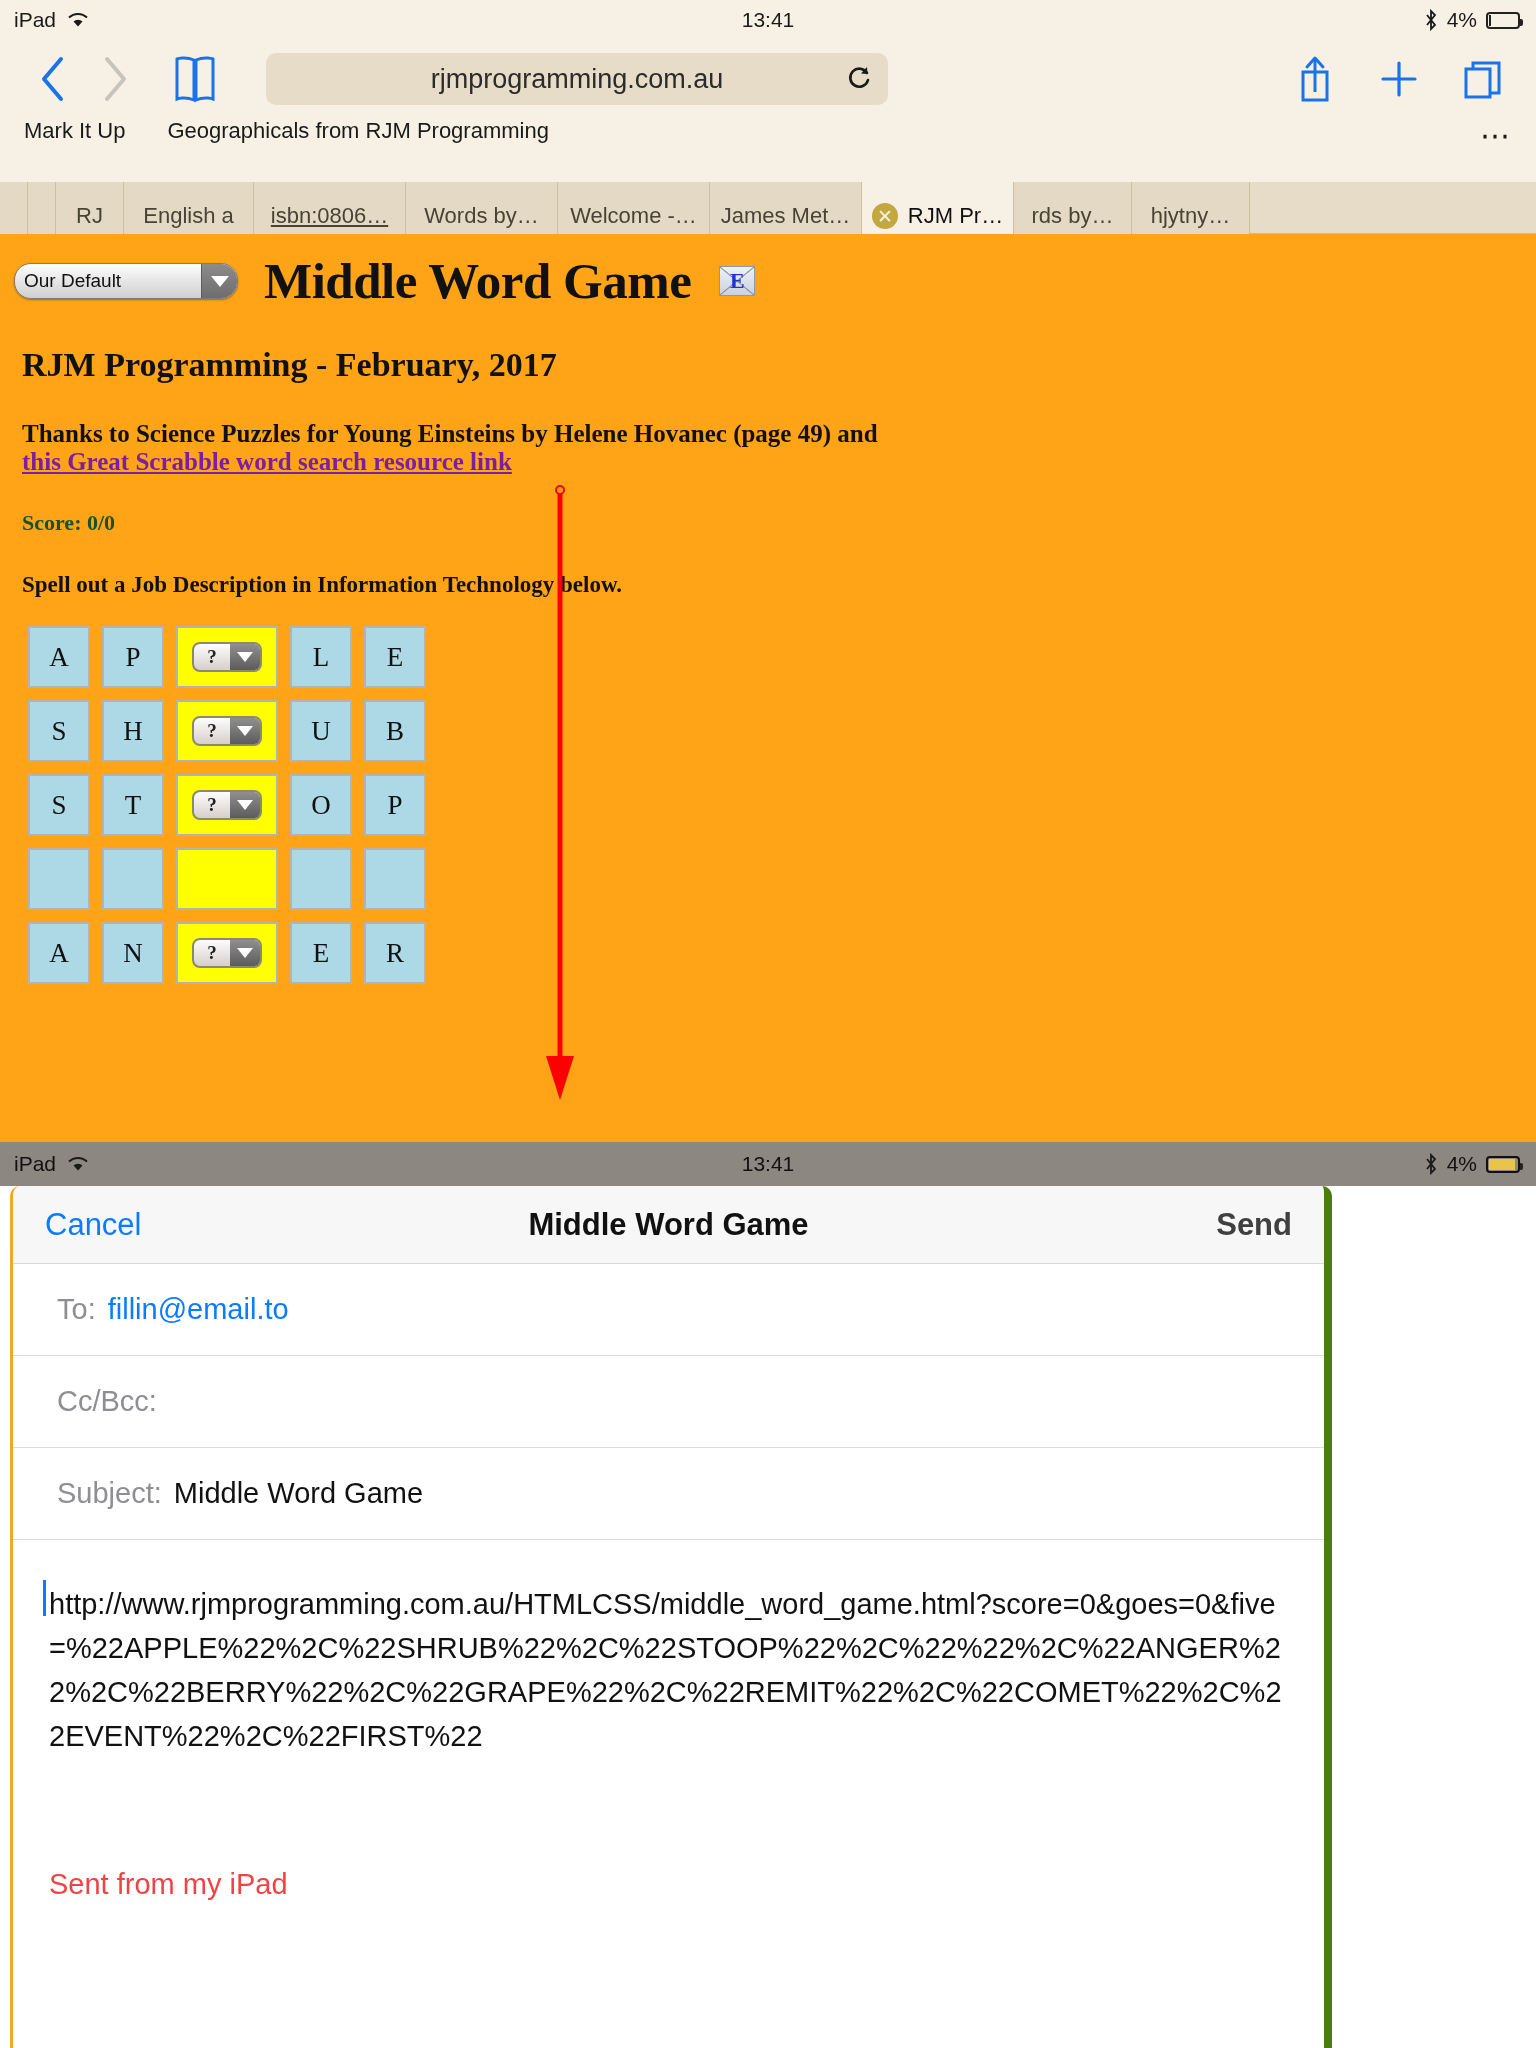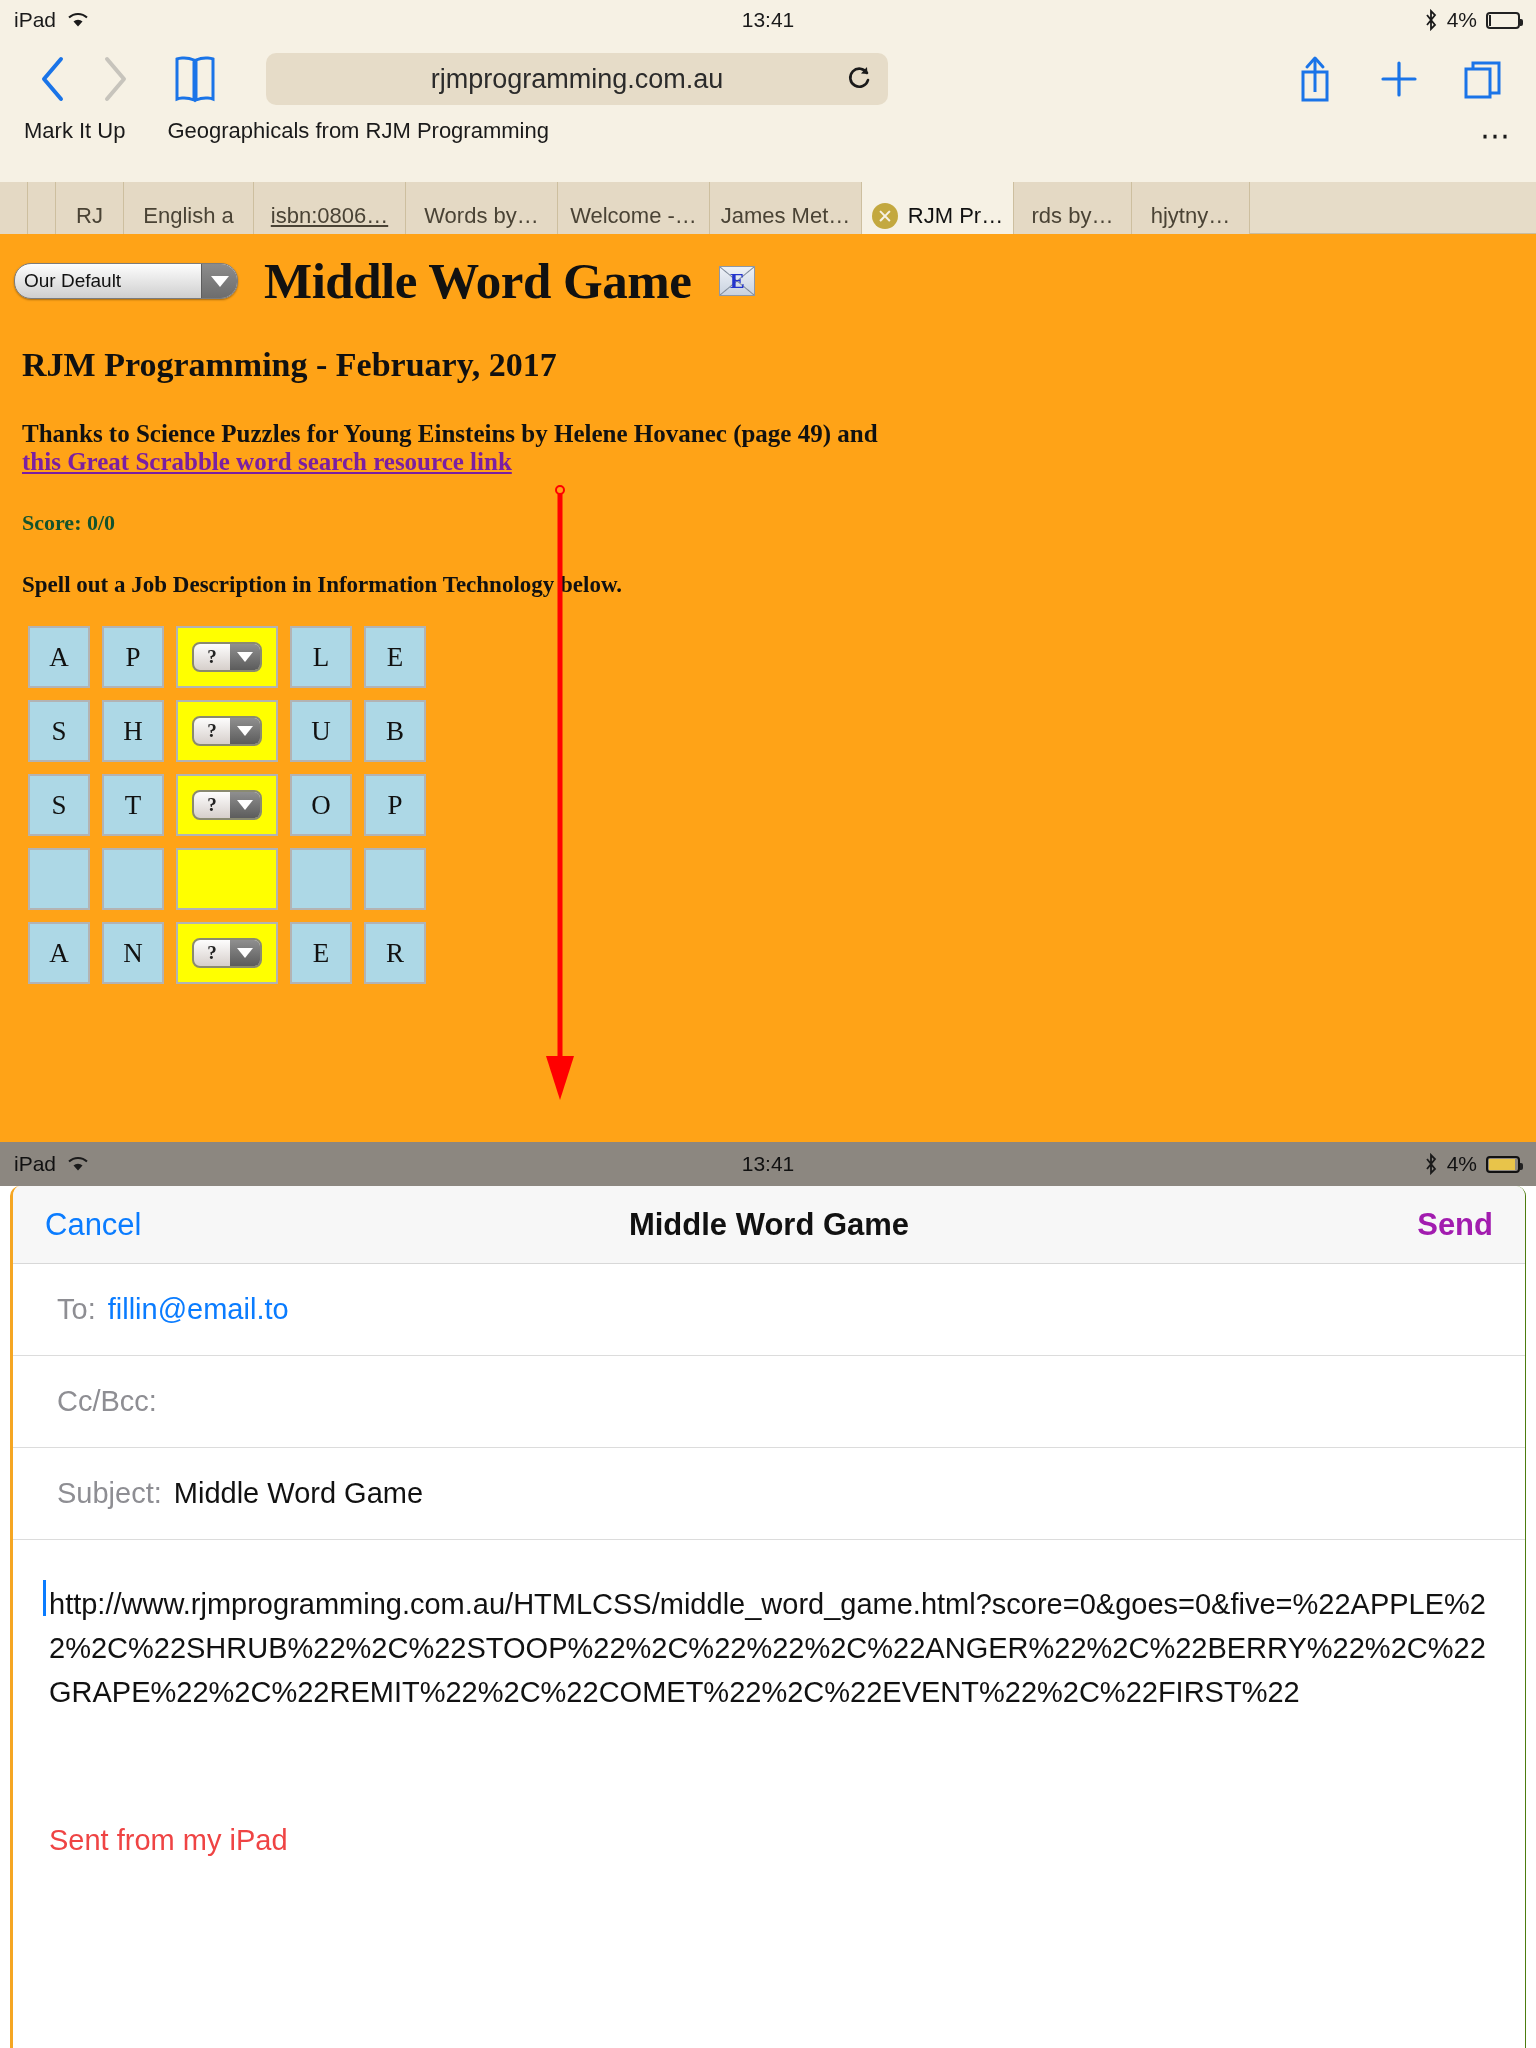--- a/index.html
+++ b/index.html
@@ -234,38 +234,38 @@
     display: flex; align-items: center; position: relative;
     font-size: 21px; color: #111;
   }
   .mail-status .sb-center { color: #111; }
   .mail-status .battery { border-color: #111; }
   .mail-status .battery .bat-fill {
     position: absolute; left: 1px; top: 1px; bottom: 1px; width: 26px;
     background: #e8c44a;
   }
   .mail-body-wrap {
-    position: absolute; left: 10px; top: 44px; width: 1516px; bottom: 0;
+    position: absolute; left: 10px; top: 44px; width: 1322px; bottom: 0;
     background: #ffffff;
     border-left: 3px solid #F5A623;
-    border-right: 1px solid #4d7c0f;
+    border-right: 8px solid #4d7c0f;
     border-radius: 10px 10px 0 0;
     overflow: hidden;
   }
   .mail-navbar {
     height: 78px; background: #f7f7f7;
     display: flex; align-items: center; padding: 0 32px;
     position: relative; border-bottom: 1px solid #d8d8d8;
   }
   .mail-cancel { color: #0a7cff; font-size: 31px; cursor: pointer; }
   .mail-title {
     position: absolute; left: 0; right: 0; text-align: center;
     font-size: 31px; font-weight: bold; color: #111;
   }
-  .mail-send { margin-left: auto; color: #a21caf; font-size: 31px; font-weight: bold; cursor: pointer; }
+  .mail-send { margin-left: auto; color: #404040; font-size: 31px; font-weight: bold; cursor: pointer; }
 
   .mail-field {
     height: 92px; display: flex; align-items: center;
     padding: 0 44px; border-bottom: 1px solid #dcdcdc;
     font-size: 29px;
   }
   .mail-field .label { color: #8e8e93; margin-right: 12px; }
   .mail-field .value-blue { color: #0a7cff; }
   .mail-field .value-dark { color: #111; }
 

